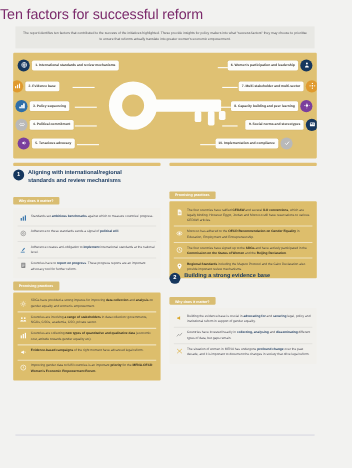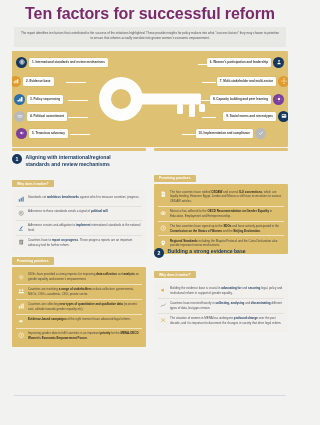--- a/index.html
+++ b/index.html
@@ -7,23 +7,22 @@
     width:300px;height:425px;overflow:hidden;
     background:#f2f2f0;
     font-family:"Liberation Sans",sans-serif;
     color:#3b3b3b;
     -webkit-font-smoothing:antialiased;
   }
   .page{position:relative;width:300px;height:425px;}
 
   
   .title{
-    text-align:center;
-    font-size:16px;
-    font-weight:bold;
+    font-size:13px;
+    font-weight:normal;
     color:#7b2a6b;
     letter-spacing:-.1px;
     padding-top:5px;
   }
 
   
   .intro{
     margin:4px 14px 0 14px;
     background:#e8e8e4;
     padding:4px 6px 5px 6px;

